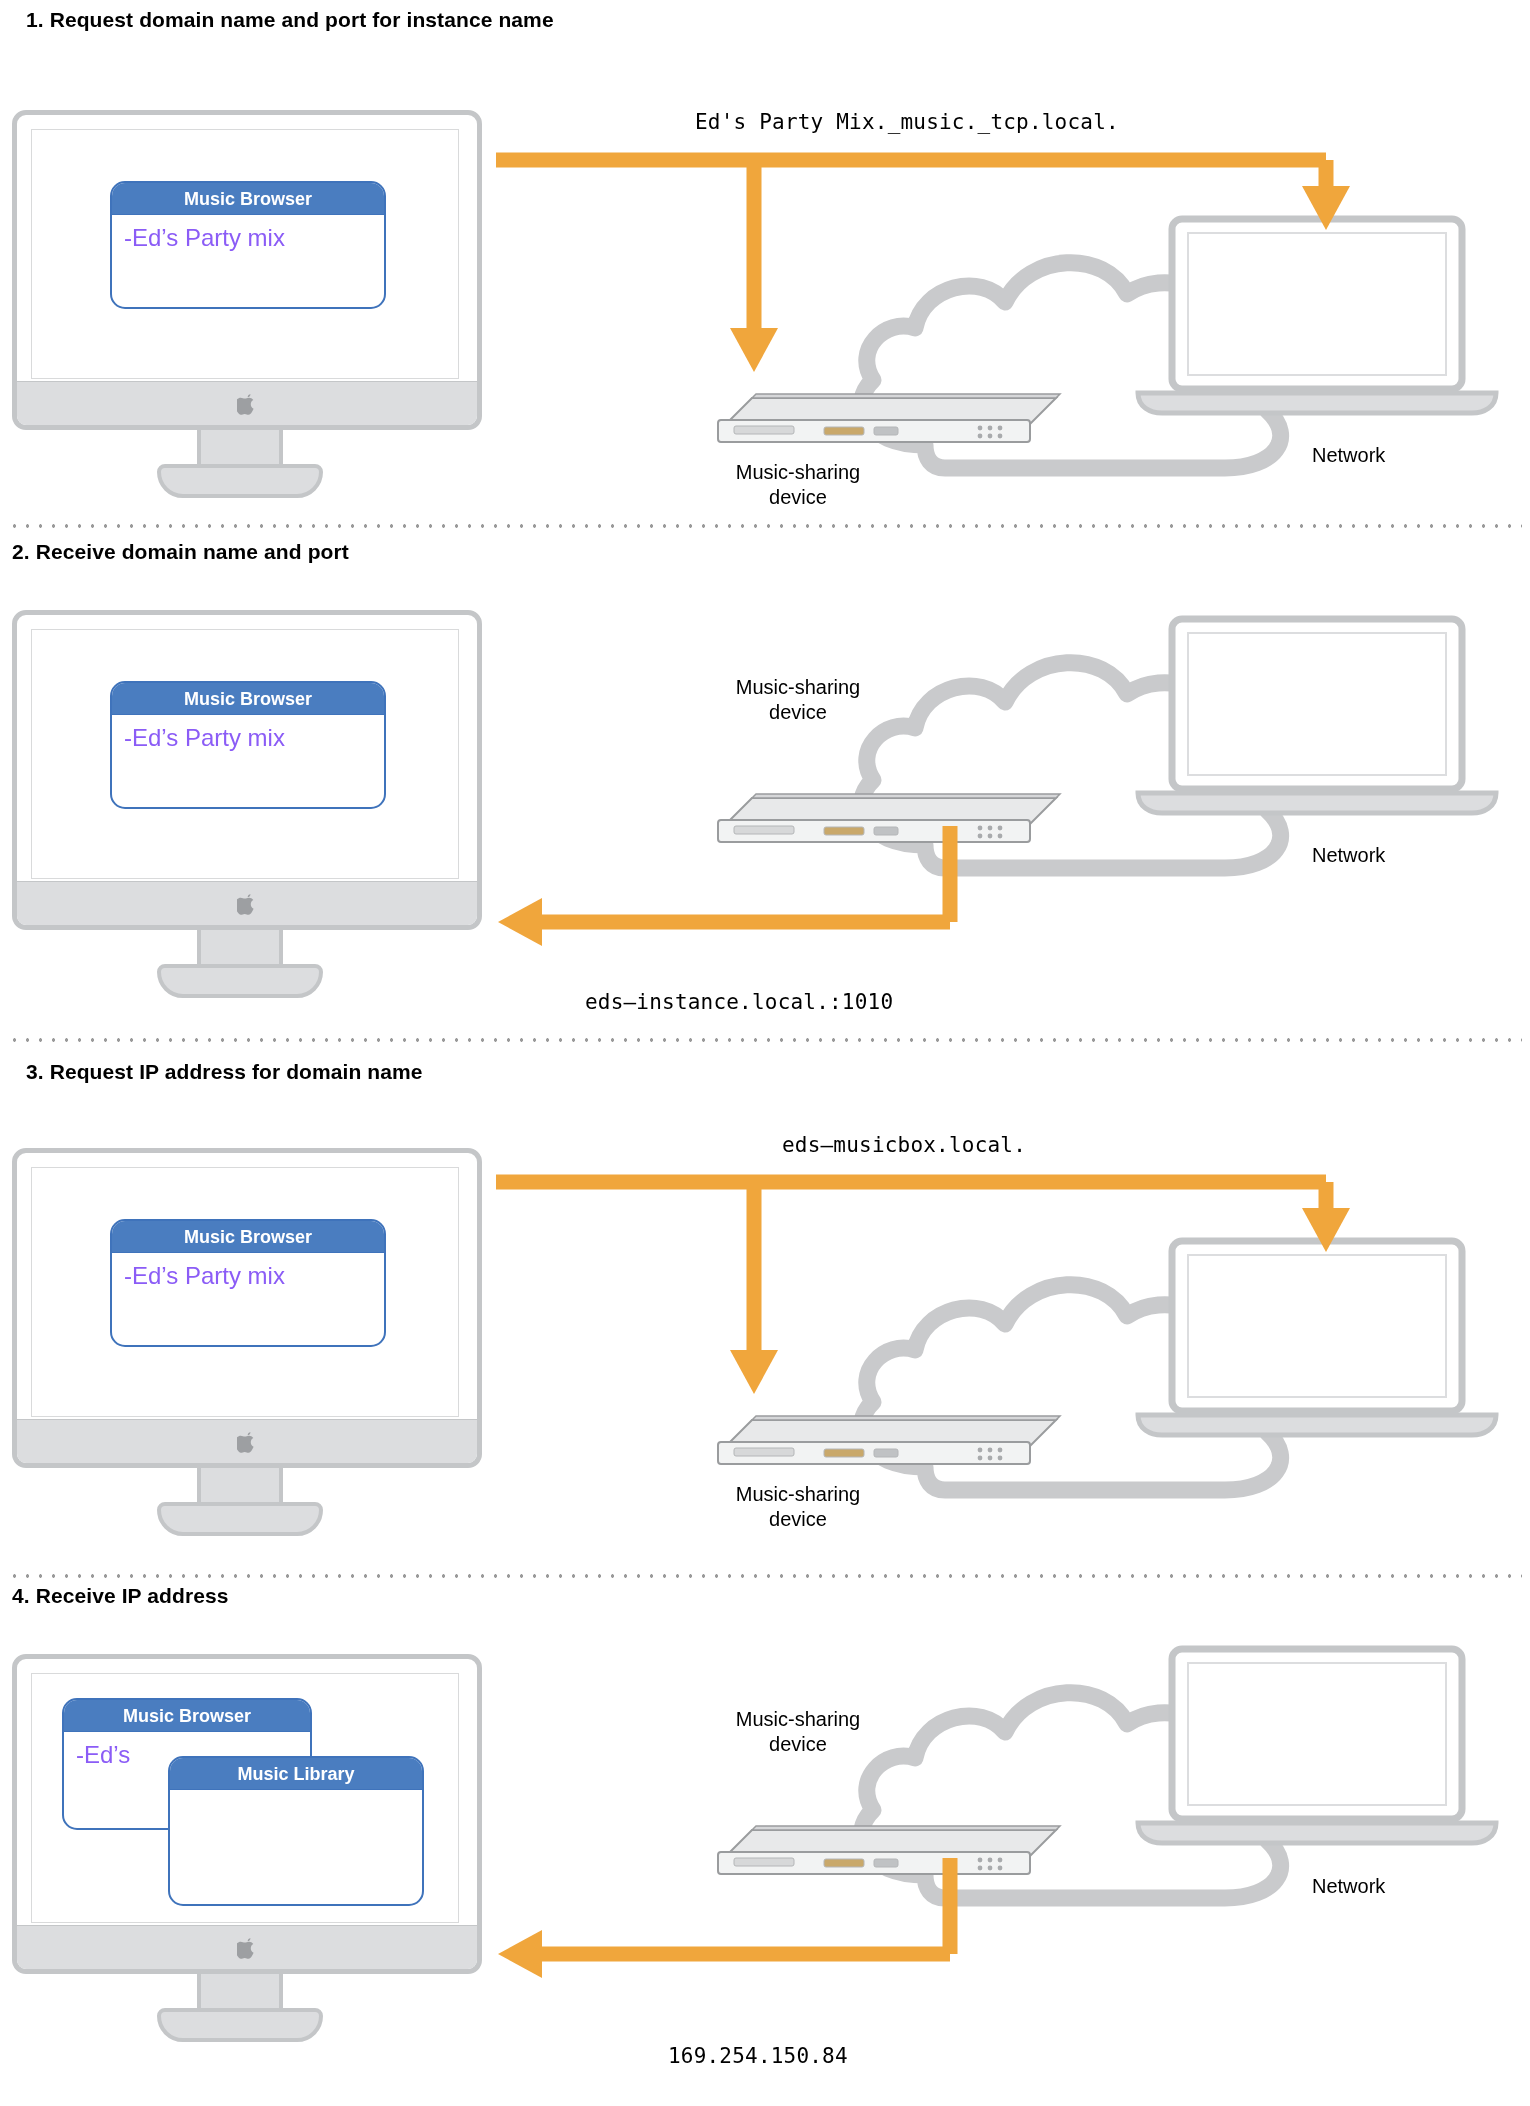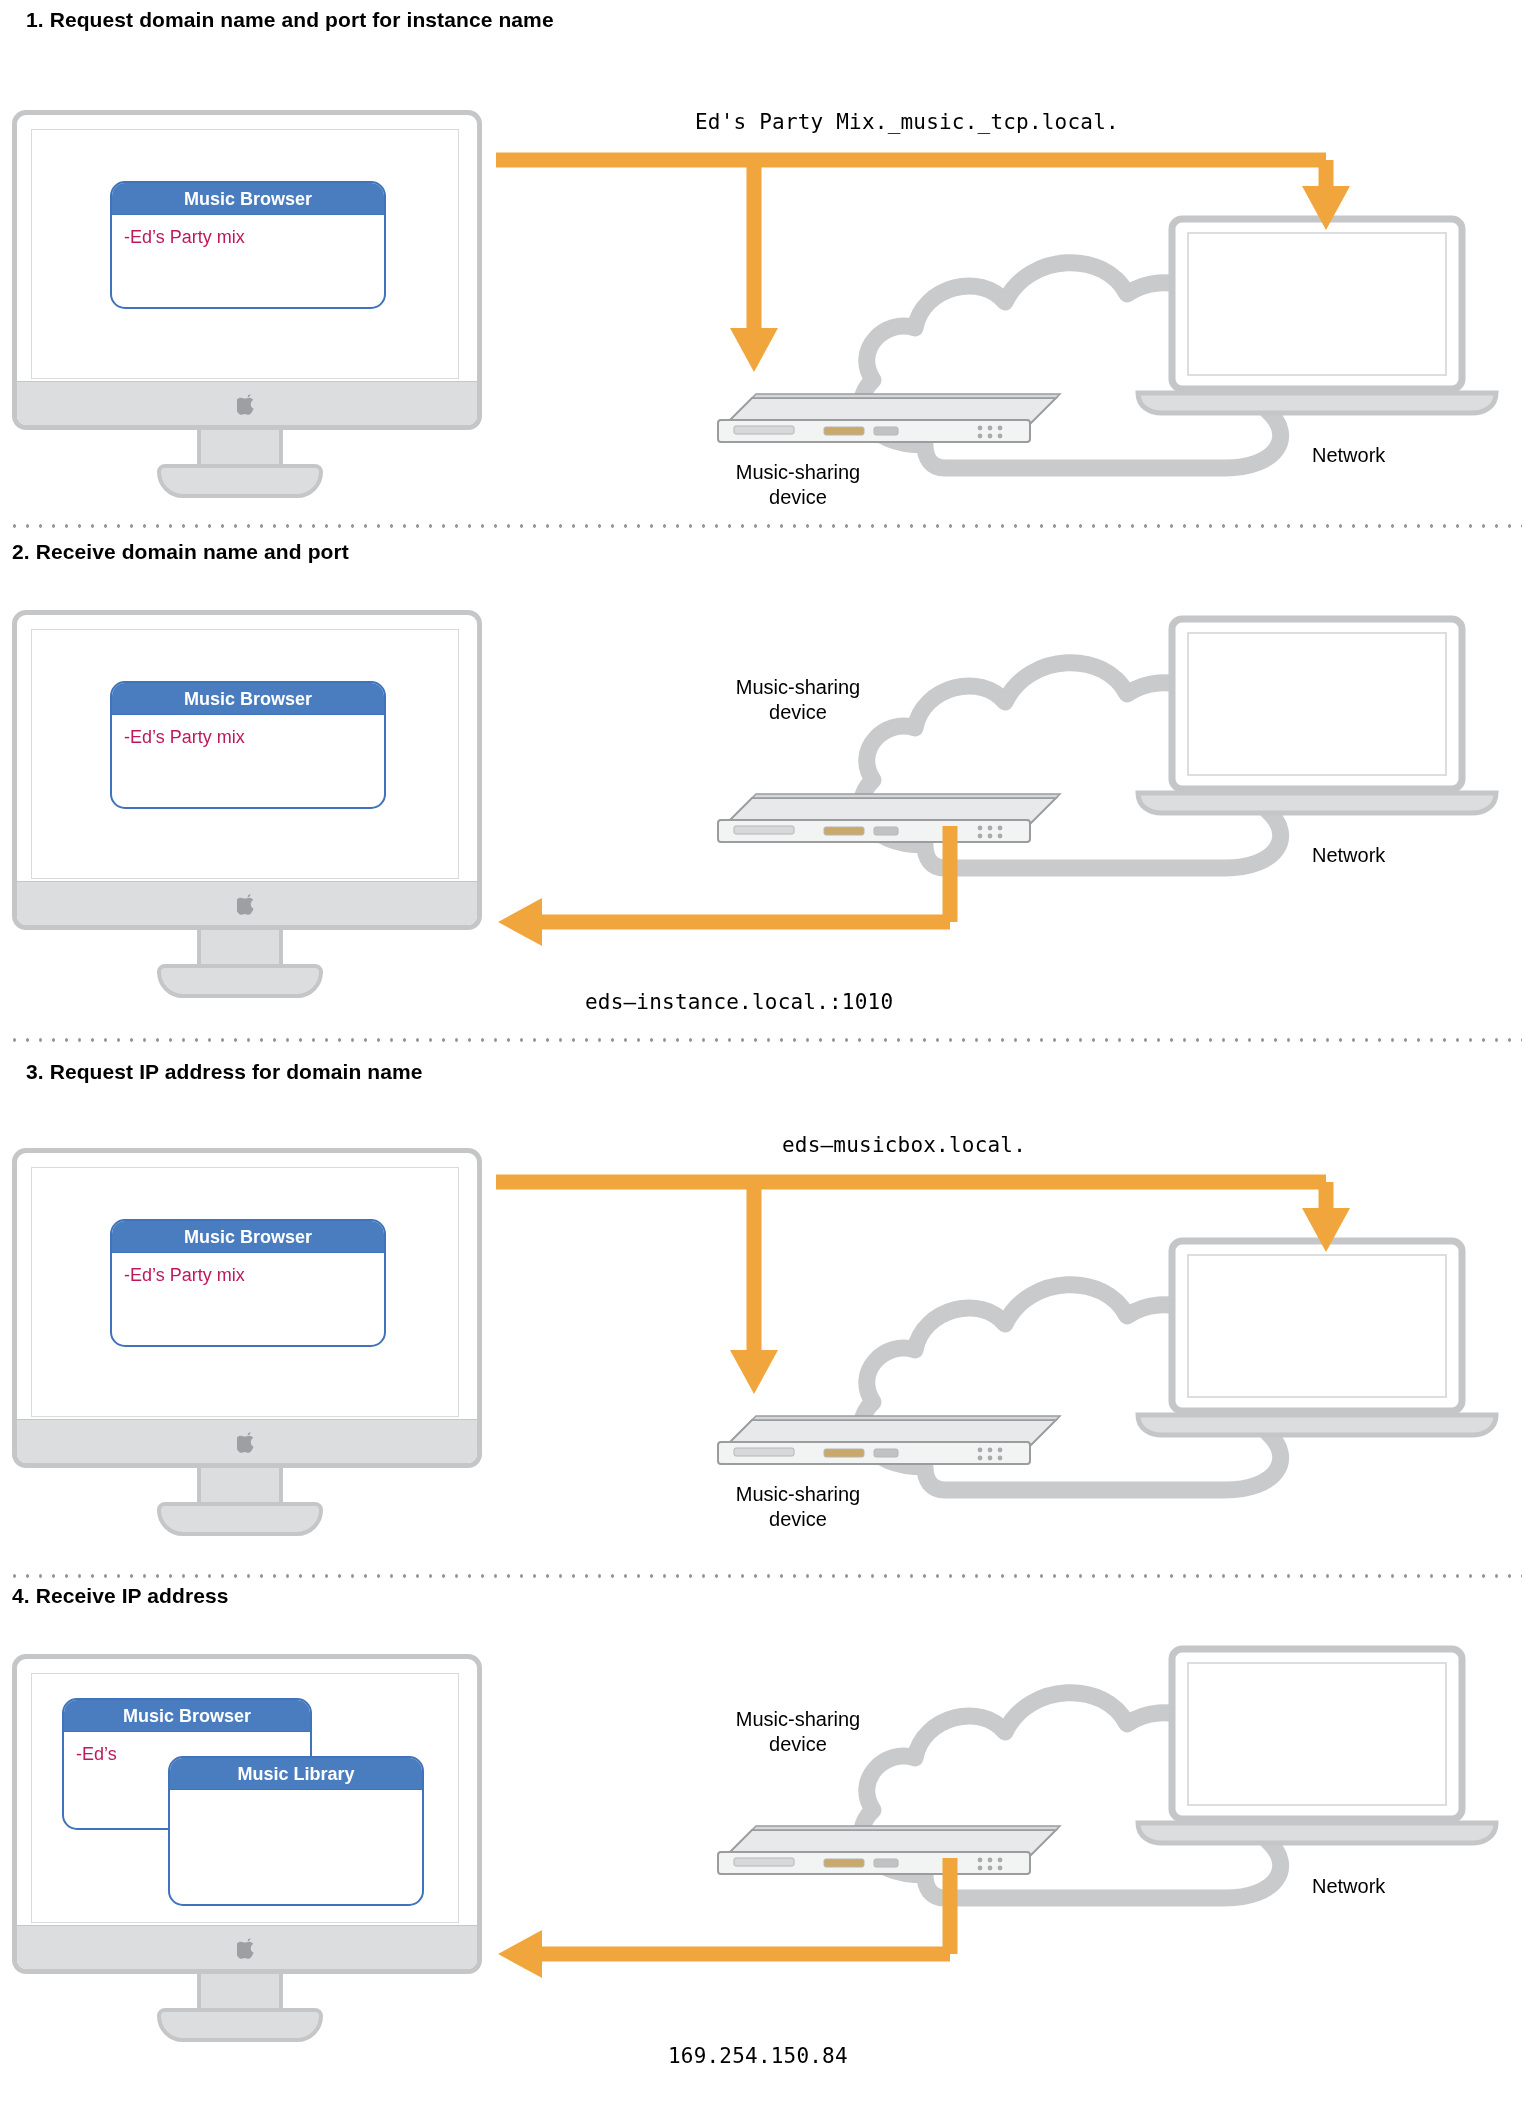--- a/index.html
+++ b/index.html
@@ -104,22 +104,22 @@
     line-height: 32px;
     background: #4a7dc0;
     color: #ffffff;
     font-size: 18px;
     font-weight: bold;
     text-align: center;
     border-bottom: 1px solid #3f73bb;
   }
   .win-body {
     padding: 10px 12px;
-    font-size: 18px;
-    color: #be185d;
+    font-size: 24px;
+    color: #8b5cf6;
     line-height: 25px;
   }
   .win-body div { white-space: nowrap; }
 
   
   .cloud { position: absolute; }
   .cloud svg { display: block; }
   .label {
     position: absolute;
     font-size: 20px;

